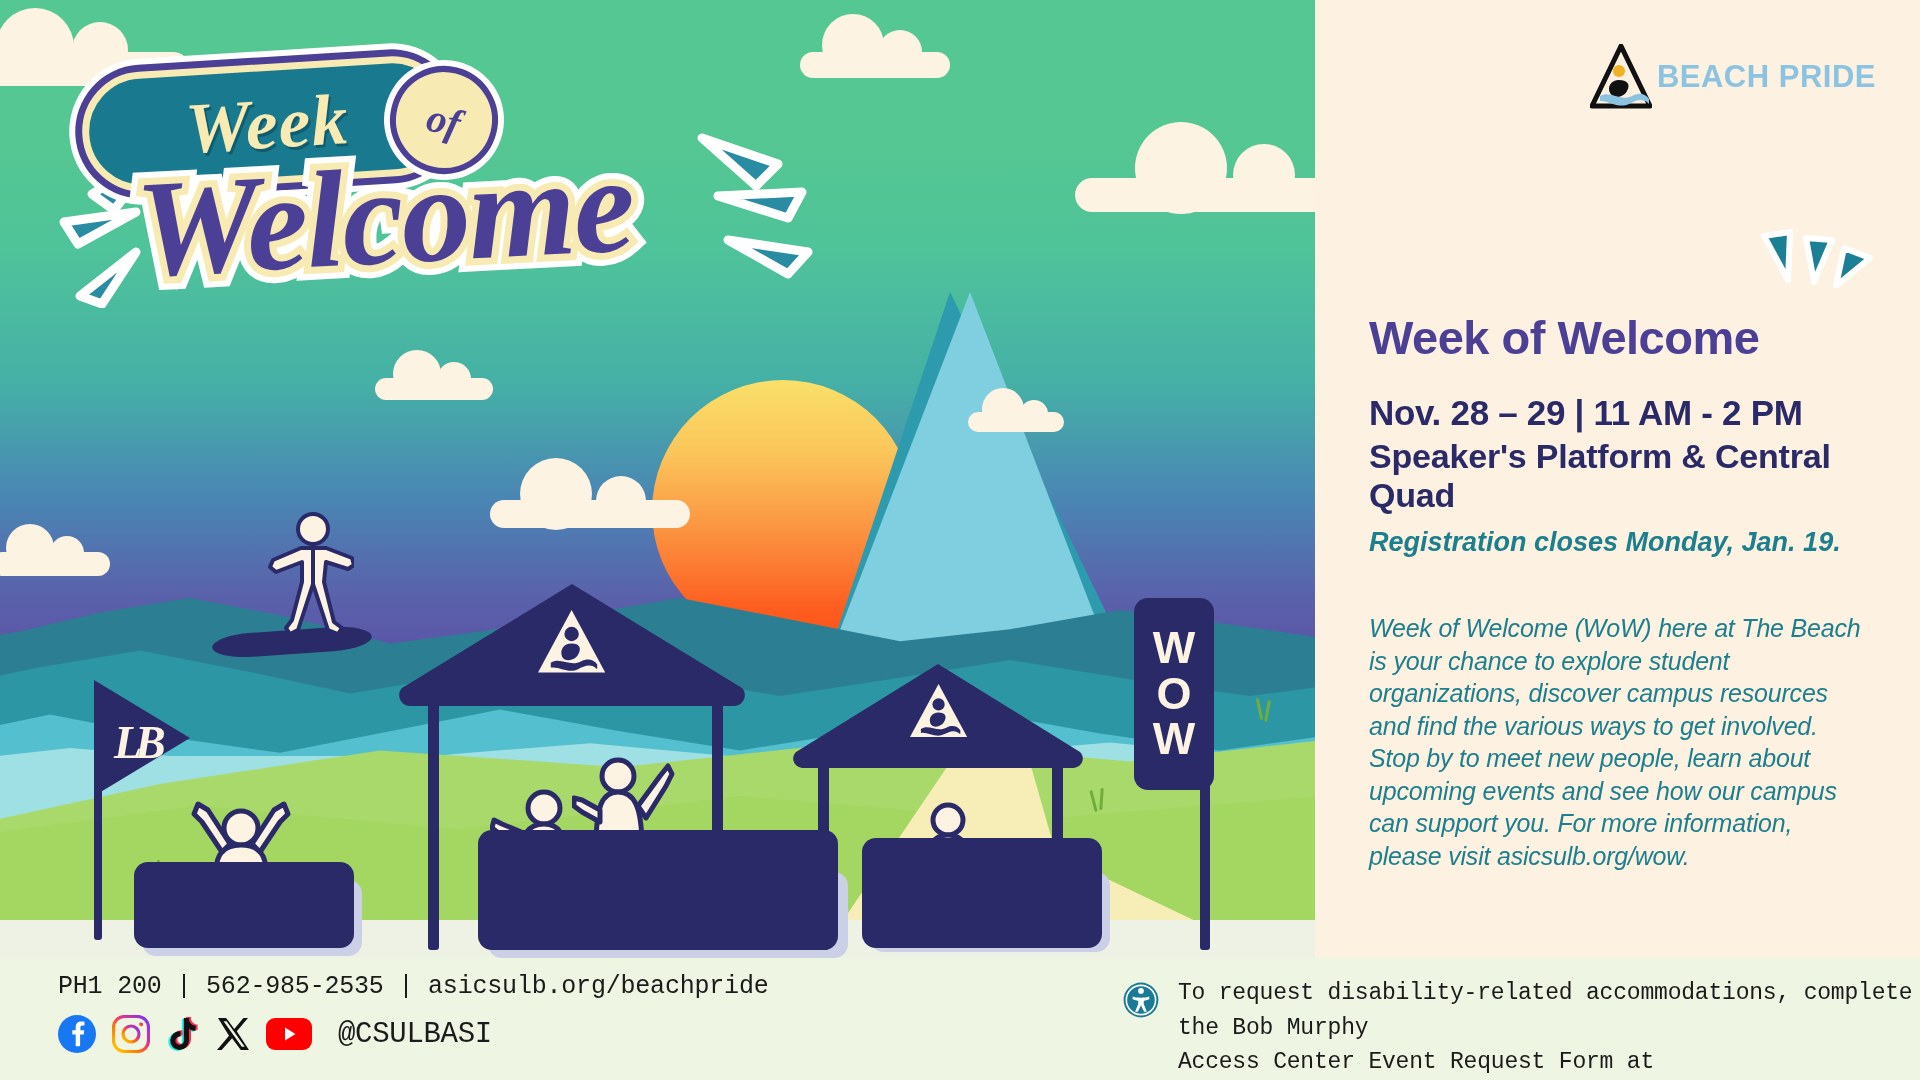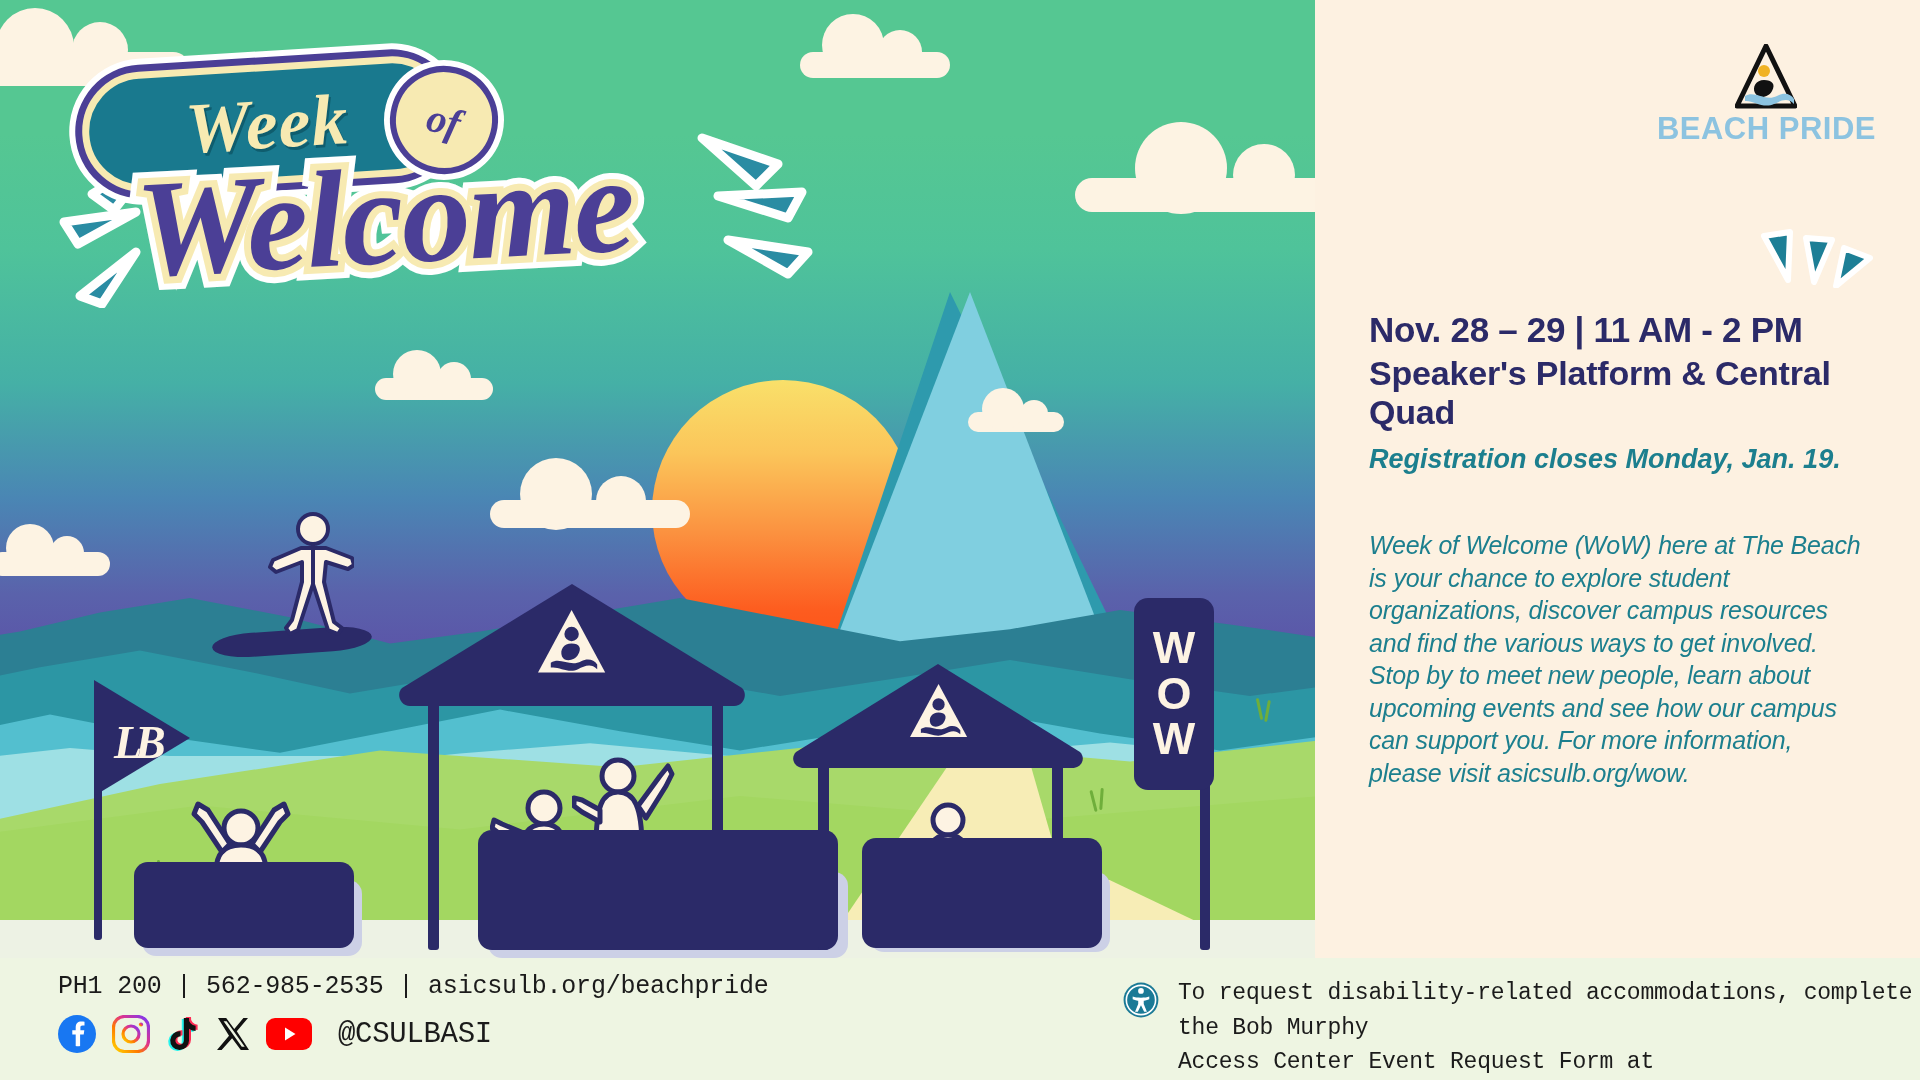--- a/index.html
+++ b/index.html
@@ -167,21 +167,21 @@
     transform:rotate(-3deg);
   }
 
   
   .panel {
     position:absolute; left:1315px; top:0; width:605px; height:958px;
     background:#fdf1e1;
   }
   .panel-rays { position:absolute; right:42px; top:222px; width:122px; height:66px; }
 
-  .logo-wrap { position:absolute; right:44px; top:44px; display:flex; align-items:center; gap:5px;flex-direction:column; }
+  .logo-wrap { position:absolute; right:44px; top:44px; display:flex; align-items:center; gap:5px; }
   .logo-text { display:flex; flex-direction:column; line-height:0.92; }
   .logo-beachpride {
     font-weight:800; font-size:31px; letter-spacing:0.5px; color:#8cc3e0;
     font-family:"Liberation Sans", sans-serif;
   }
   .logo-events {
     font-weight:800; font-size:52px; letter-spacing:1px; color:#f0b223;
     font-family:"Liberation Sans", sans-serif;
   }
 
@@ -391,20 +391,21 @@
 
     <svg class="panel-rays" viewBox="0 0 122 66">
       <g stroke="#ffffff" stroke-width="6" stroke-linejoin="round">
         <path d="M8 14 L34 10 L32 58 Z" fill="#1d7f96"></path>
         <path d="M50 16 L76 18 L58 60 Z" fill="#1d7f96"></path>
         <path d="M88 26 L114 36 L80 64 Z" fill="#1d7f96"></path>
       </g>
     </svg>
 
     <div class="panel-body">
+      <div class="ev-title">Week of Welcome</div>
       <div class="ev-when">Nov. 28 – 29 | 11 AM - 2 PM</div>
       <div class="ev-where">Speaker's Platform &amp; Central Quad</div>
       <div class="ev-reg">Registration closes Monday, Jan. 19.</div>
       <div class="ev-desc">Week of Welcome (WoW) here at The Beach is your chance to explore student organizations, discover campus resources and find the various ways to get involved. Stop by to meet new people, learn about upcoming events and see how our campus can support you. For more information, please visit asicsulb.org/wow.</div>
     </div>
   </div>
 
   <div class="footer">
 
     <div class="footer-left">

